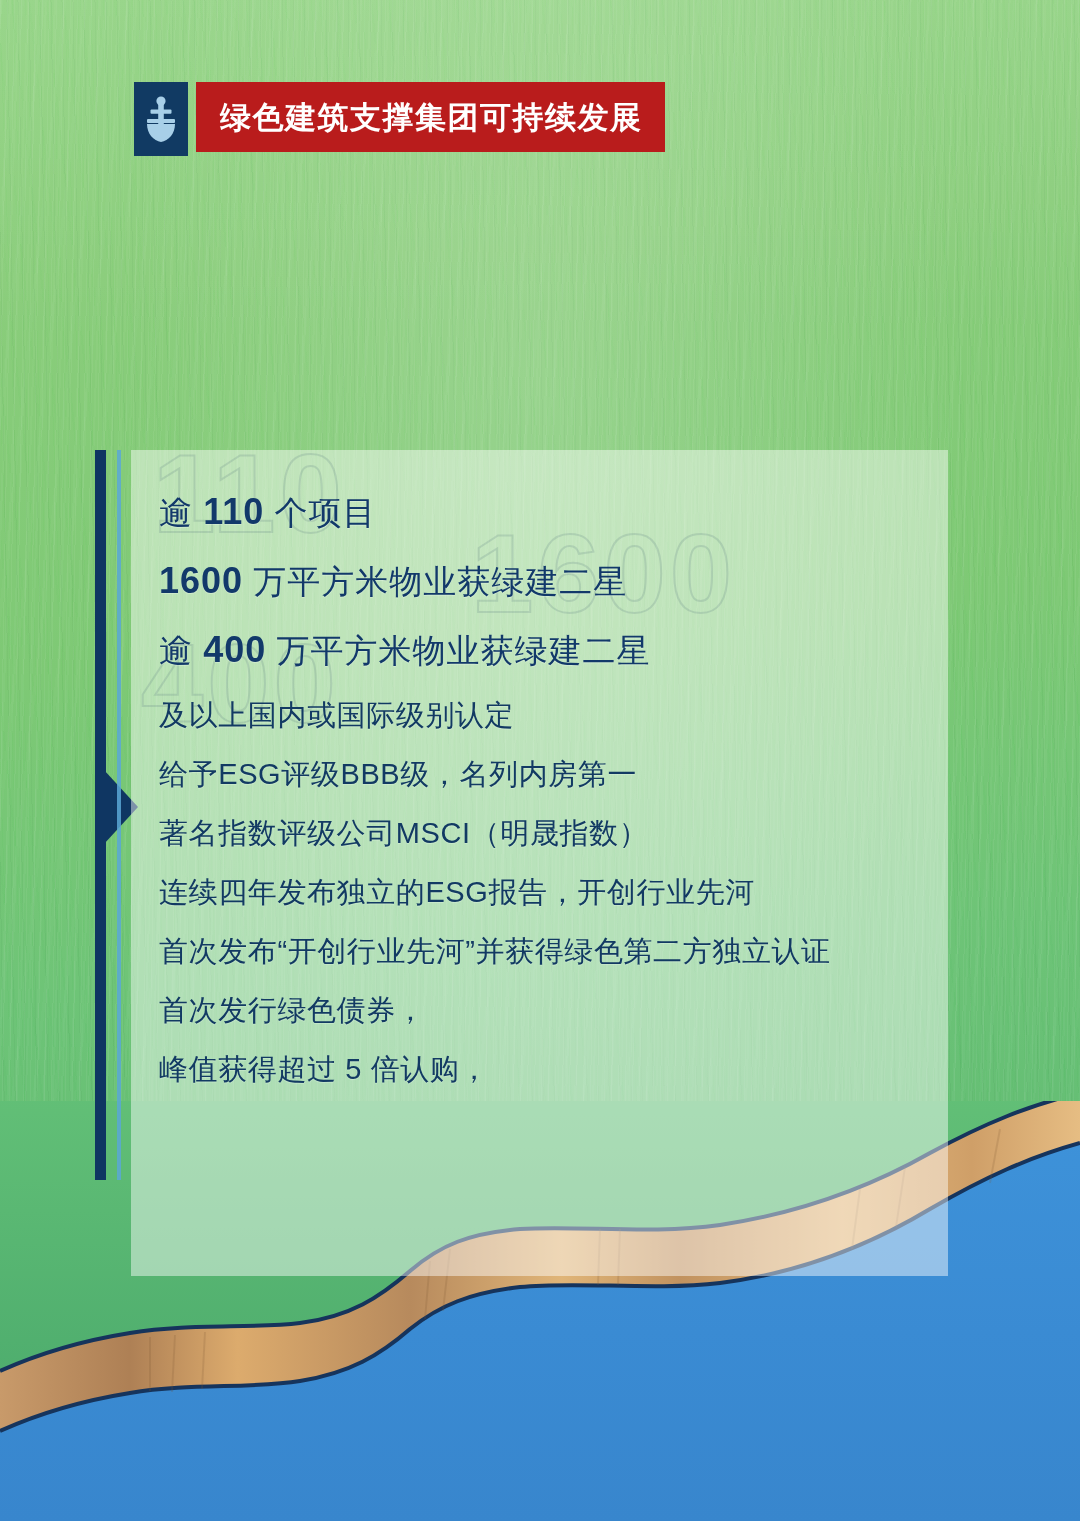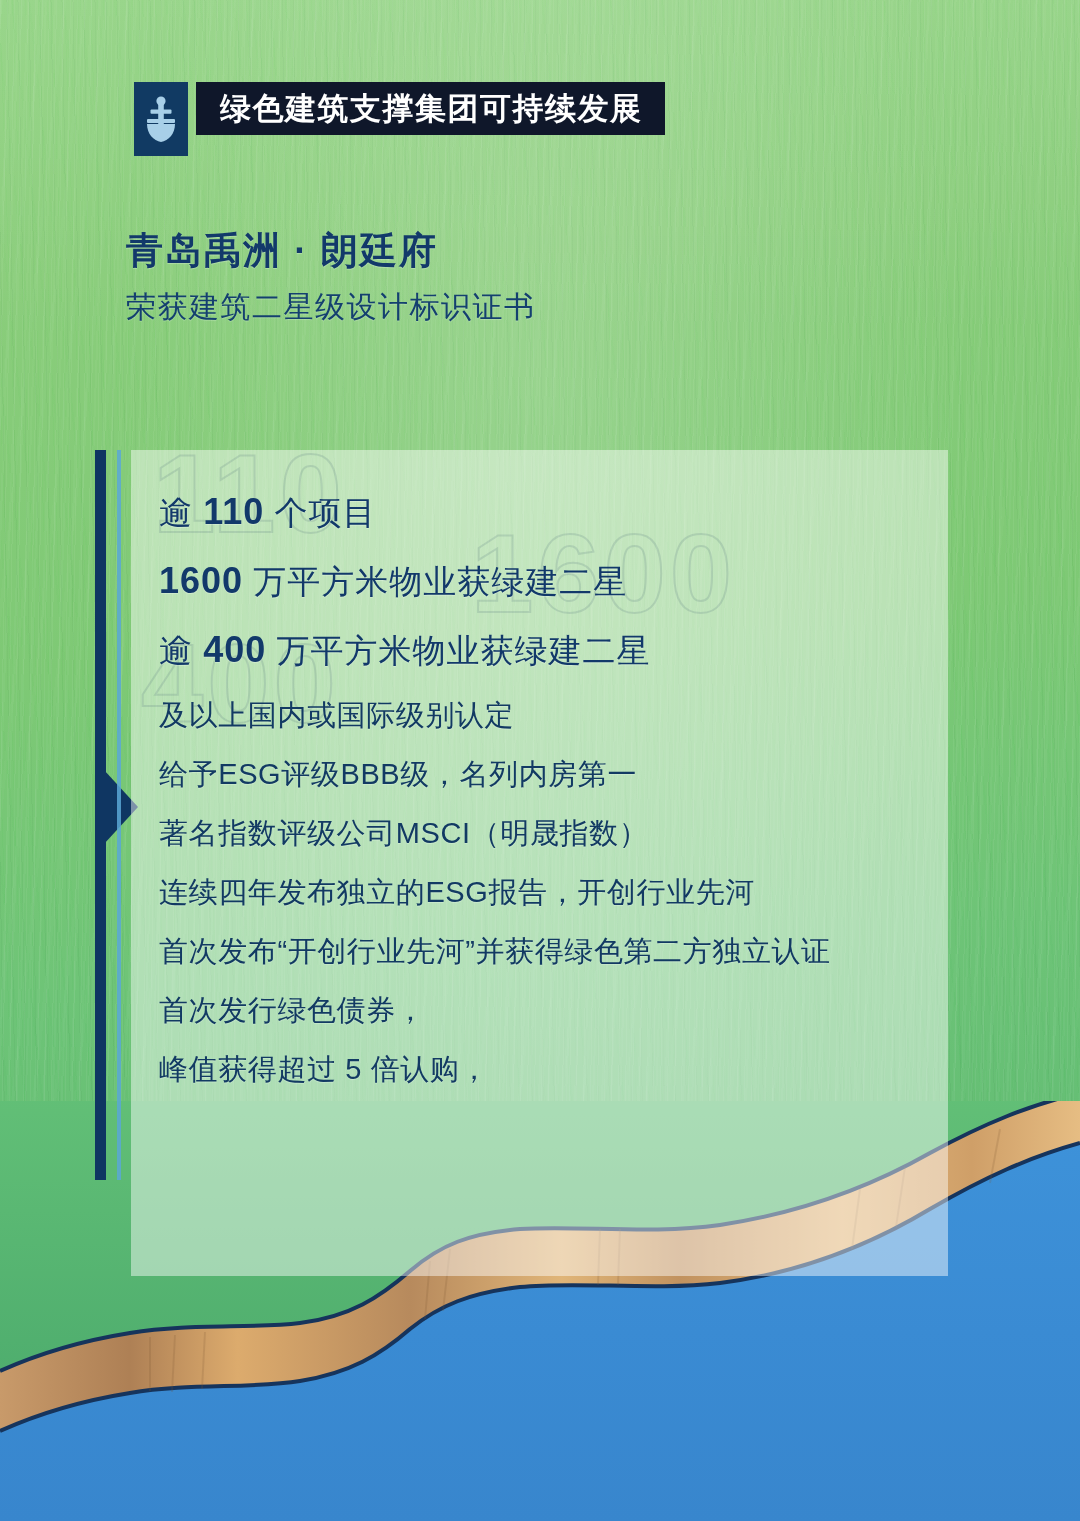--- a/index.html
+++ b/index.html
@@ -55,24 +55,24 @@
     display:flex; align-items:stretch; gap:8px;
   }
   .logo-mark {
     width:54px; height:74px;
     background:#113a63;
     display:flex; align-items:center; justify-content:center;
     flex:none;
   }
   .logo-mark svg { display:block; }
   .header-bar {
-    background:#0f172a;
+    background:#b91c1c;
     display:flex; align-items:center;
     padding:0 22px 0 24px;
-    height:53px;
+    height:70px;
   }
   .header-bar .htext {
     color:#ffffff;
     font-size:31px;
     font-weight:700;
     letter-spacing:1.5px;
     white-space:nowrap;
     line-height:1;
   }
 
@@ -252,24 +252,20 @@
         <g fill="#113a63">
           <rect x="14.2" y="23" width="5.6" height="4" opacity="0"></rect>
         </g>
       </svg>
     </div>
     <div class="header-bar">
       <span class="htext">绿色建筑支撑集团可持续发展</span>
     </div>
   </div>
 
-  <div class="title-block">
-    <div class="proj-title">青岛禹洲 · 朗廷府</div>
-    <div class="proj-sub">荣获建筑二星级设计标识证书</div>
-  </div>
 
   <div class="rule-thick"></div>
   <div class="rule-arrow"></div>
   <div class="rule-thin"></div>
 
   <div class="panel">
     <div class="watermarks">
       <span class="wm wm-1">110</span>
       <span class="wm wm-2">1600</span>
       <span class="wm wm-3">400</span>

